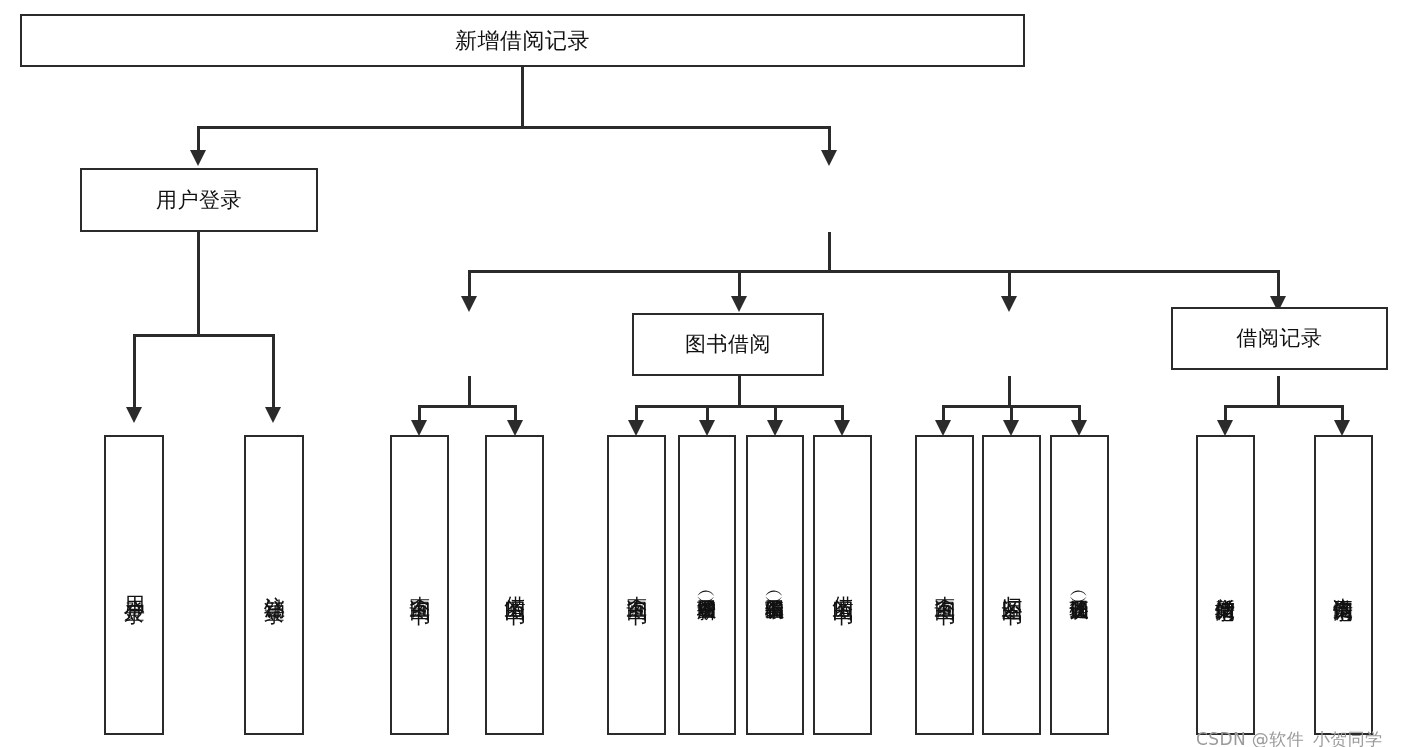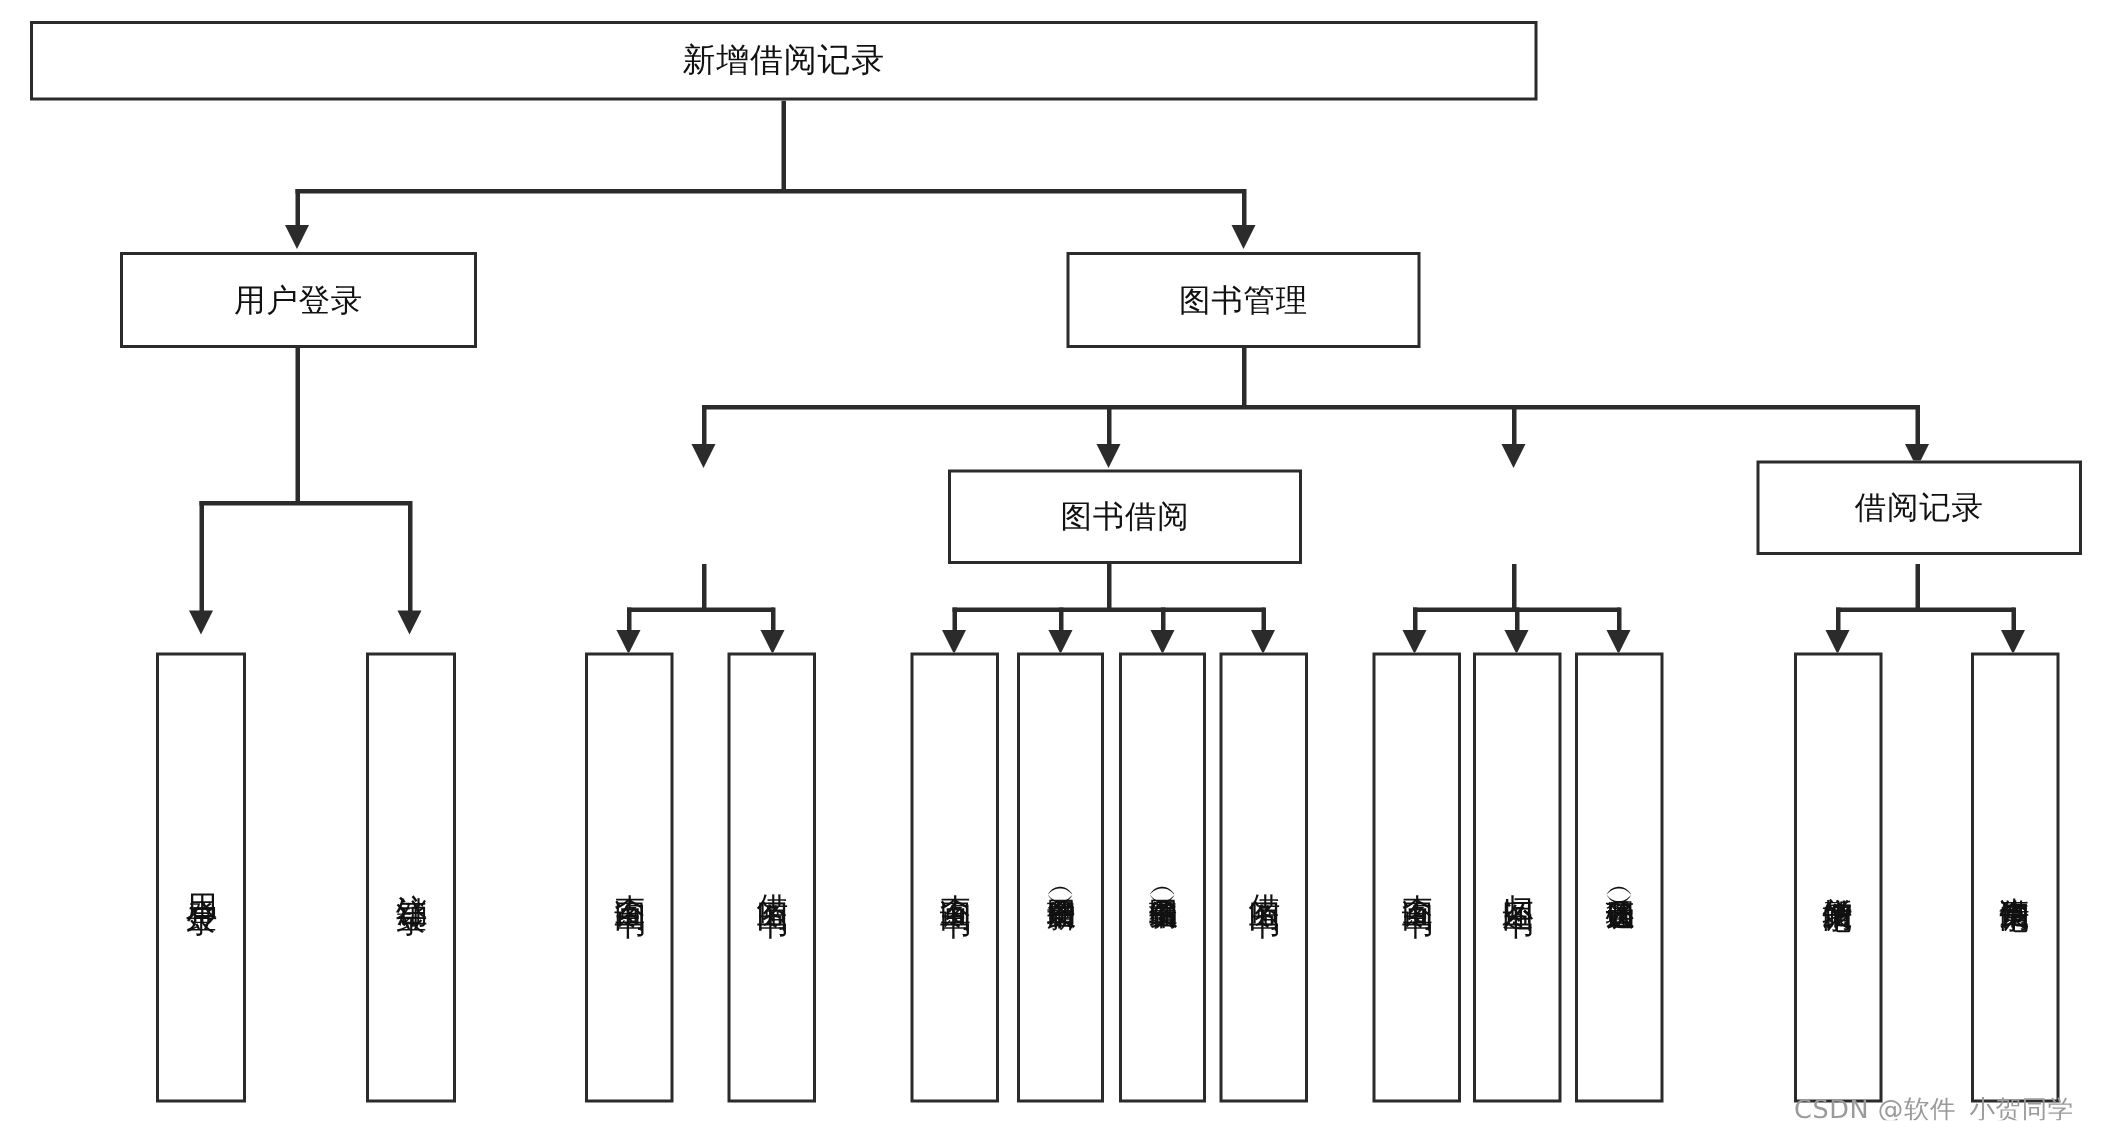--- a/index.html
+++ b/index.html
@@ -134,25 +134,22 @@
   <div class="ln lnv" style="left:1341px;top:405px;height:18px;"></div>
   <div class="arrow" style="left:1334px;top:420px;"></div>
 
   <div class="node h root" style="left:20px;top:14px;width:1005px;height:53px;">
     <span>新增借阅记录</span>
   </div>
 
   <div class="node h" style="left:80px;top:168px;width:238px;height:64px;">
     <span>用户登录</span>
   </div>
-  <div class="node h" style="left:711px;top:168px;width:236px;height:64px;">
-    <span>图书管理</span>
-  </div>
 
-  <div class="node h" style="left:632px;top:313px;width:236px;height:63px;align-items:center;">
+  <div class="node h" style="left:632px;top:313px;width:192px;height:63px;align-items:center;">
     <span>图书借阅</span>
   </div>
   <div class="node h" style="left:1171px;top:307px;width:217px;height:63px;">
     <span>借阅记录</span>
   </div>
 
   <div class="node v" style="left:104px;top:435px;width:60px;height:300px;">
     <span class="vtext">用户登录</span>
   </div>
   <div class="node v" style="left:244px;top:435px;width:60px;height:300px;">

